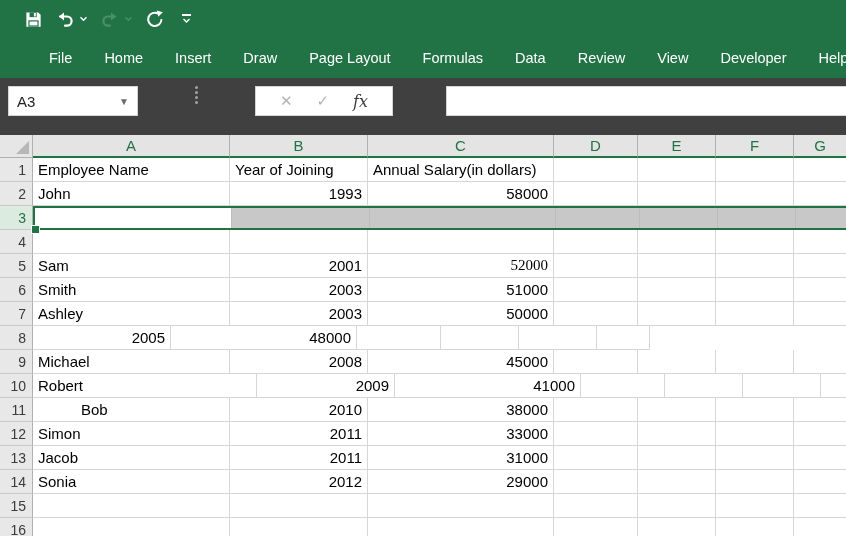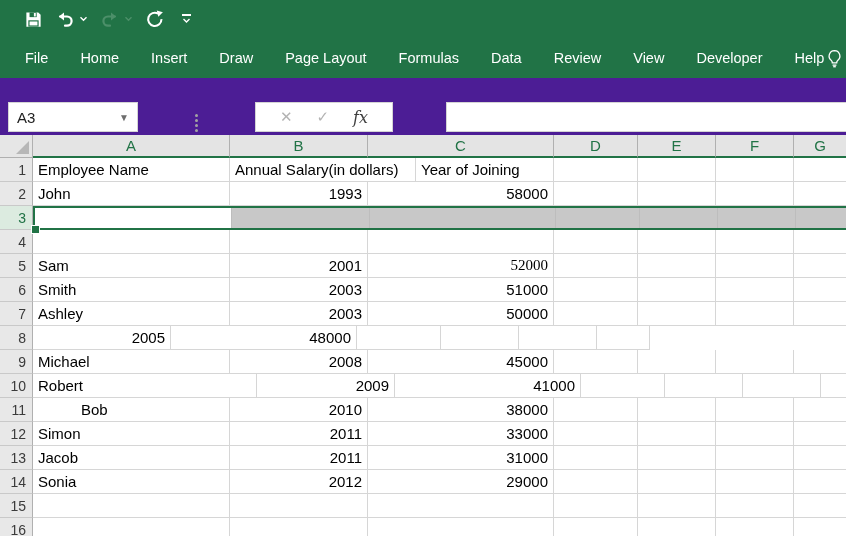--- a/index.html
+++ b/index.html
@@ -8,27 +8,27 @@
   .app { width:846px; height:536px; overflow:hidden; display:flex; flex-direction:column; }
 
   
   .titlebar { background:#217346; height:78px; flex:0 0 auto; }
   .qat { height:38px; display:flex; align-items:center; padding-left:24px; }
   .qat-btn { display:flex; align-items:center; margin-right:12px; cursor:default; }
   .qat-chevron { margin-left:4px; }
   .qat-more { display:flex; flex-direction:column; align-items:center; margin-left:6px; }
   .qat-more .bar { width:9px; height:2px; background:#fff; margin-bottom:2px; }
 
-  .menubar { height:40px; display:flex; align-items:center; padding:0 14px 0 25px; }
+  .menubar { height:40px; display:flex; align-items:center; padding:0 14px 0 25px;margin-left:24px; }
   .tabs { display:flex; gap:32px; align-items:center; }
   .tab { color:#fff; font-size:14.5px; white-space:nowrap; cursor:default; }
   .tellme { margin-left:auto; display:flex; align-items:center; }
 
   
-  .formula-row { height:57px; background:#4c1d95; display:flex; align-items:flex-end;
+  .formula-row { height:57px; background:#404040; display:flex; align-items:flex-start;
                  padding:8px 0 3px 8px; flex:0 0 auto;gap:48px; }
   .namebox { width:130px; height:30px; background:#fff; border:1px solid #d4d4d4;
              display:flex; align-items:center; padding:0 8px; font-size:15px; color:#222; }
   .namebox .caret { margin-left:auto; color:#6d6d6d; font-size:10px; }
   .dots { display:flex; flex-direction:column; gap:2px; margin:0 9px; }
   .dots i { width:3px; height:3px; border-radius:50%; background:#a3a3a3; }
   .fxgroup { width:138px; height:30px; background:#fff; border:1px solid #d4d4d4;
              display:flex; align-items:center; justify-content:space-evenly; }
   .fx-cancel, .fx-enter { color:#b3b3b3; font-size:15px; }
   .fx-insert { color:#3d3d3d; font-size:16px; font-style:italic;
@@ -169,22 +169,22 @@
         <div class="colheader" style="width: 138px;">B</div>
         <div class="colheader" style="width: 186px;">C</div>
         <div class="colheader" style="width: 84px;">D</div>
         <div class="colheader" style="width: 78px;">E</div>
         <div class="colheader" style="width: 78px;">F</div>
         <div class="colheader" style="width: 53px;">G</div>
       </div>
       <div class="row">
         <div class="rowheader">1</div>
         <div class="cell" style="width: 197px;">Employee Name</div>
+        <div class="cell" style="width: 138px;">Year of Joining</div>
         <div class="cell" style="width: 186px;">Annual Salary(in dollars)</div>
-        <div class="cell" style="width: 138px;">Year of Joining</div>
         <div class="cell" style="width: 84px;"></div>
         <div class="cell" style="width: 78px;"></div>
         <div class="cell" style="width: 78px;"></div>
         <div class="cell" style="width: 53px;"></div>
       </div>
       <div class="row">
         <div class="rowheader">2</div>
         <div class="cell" style="width: 197px;">John</div>
         <div class="cell num" style="width: 138px;">1993</div>
         <div class="cell num" style="width: 186px;">58000</div>

